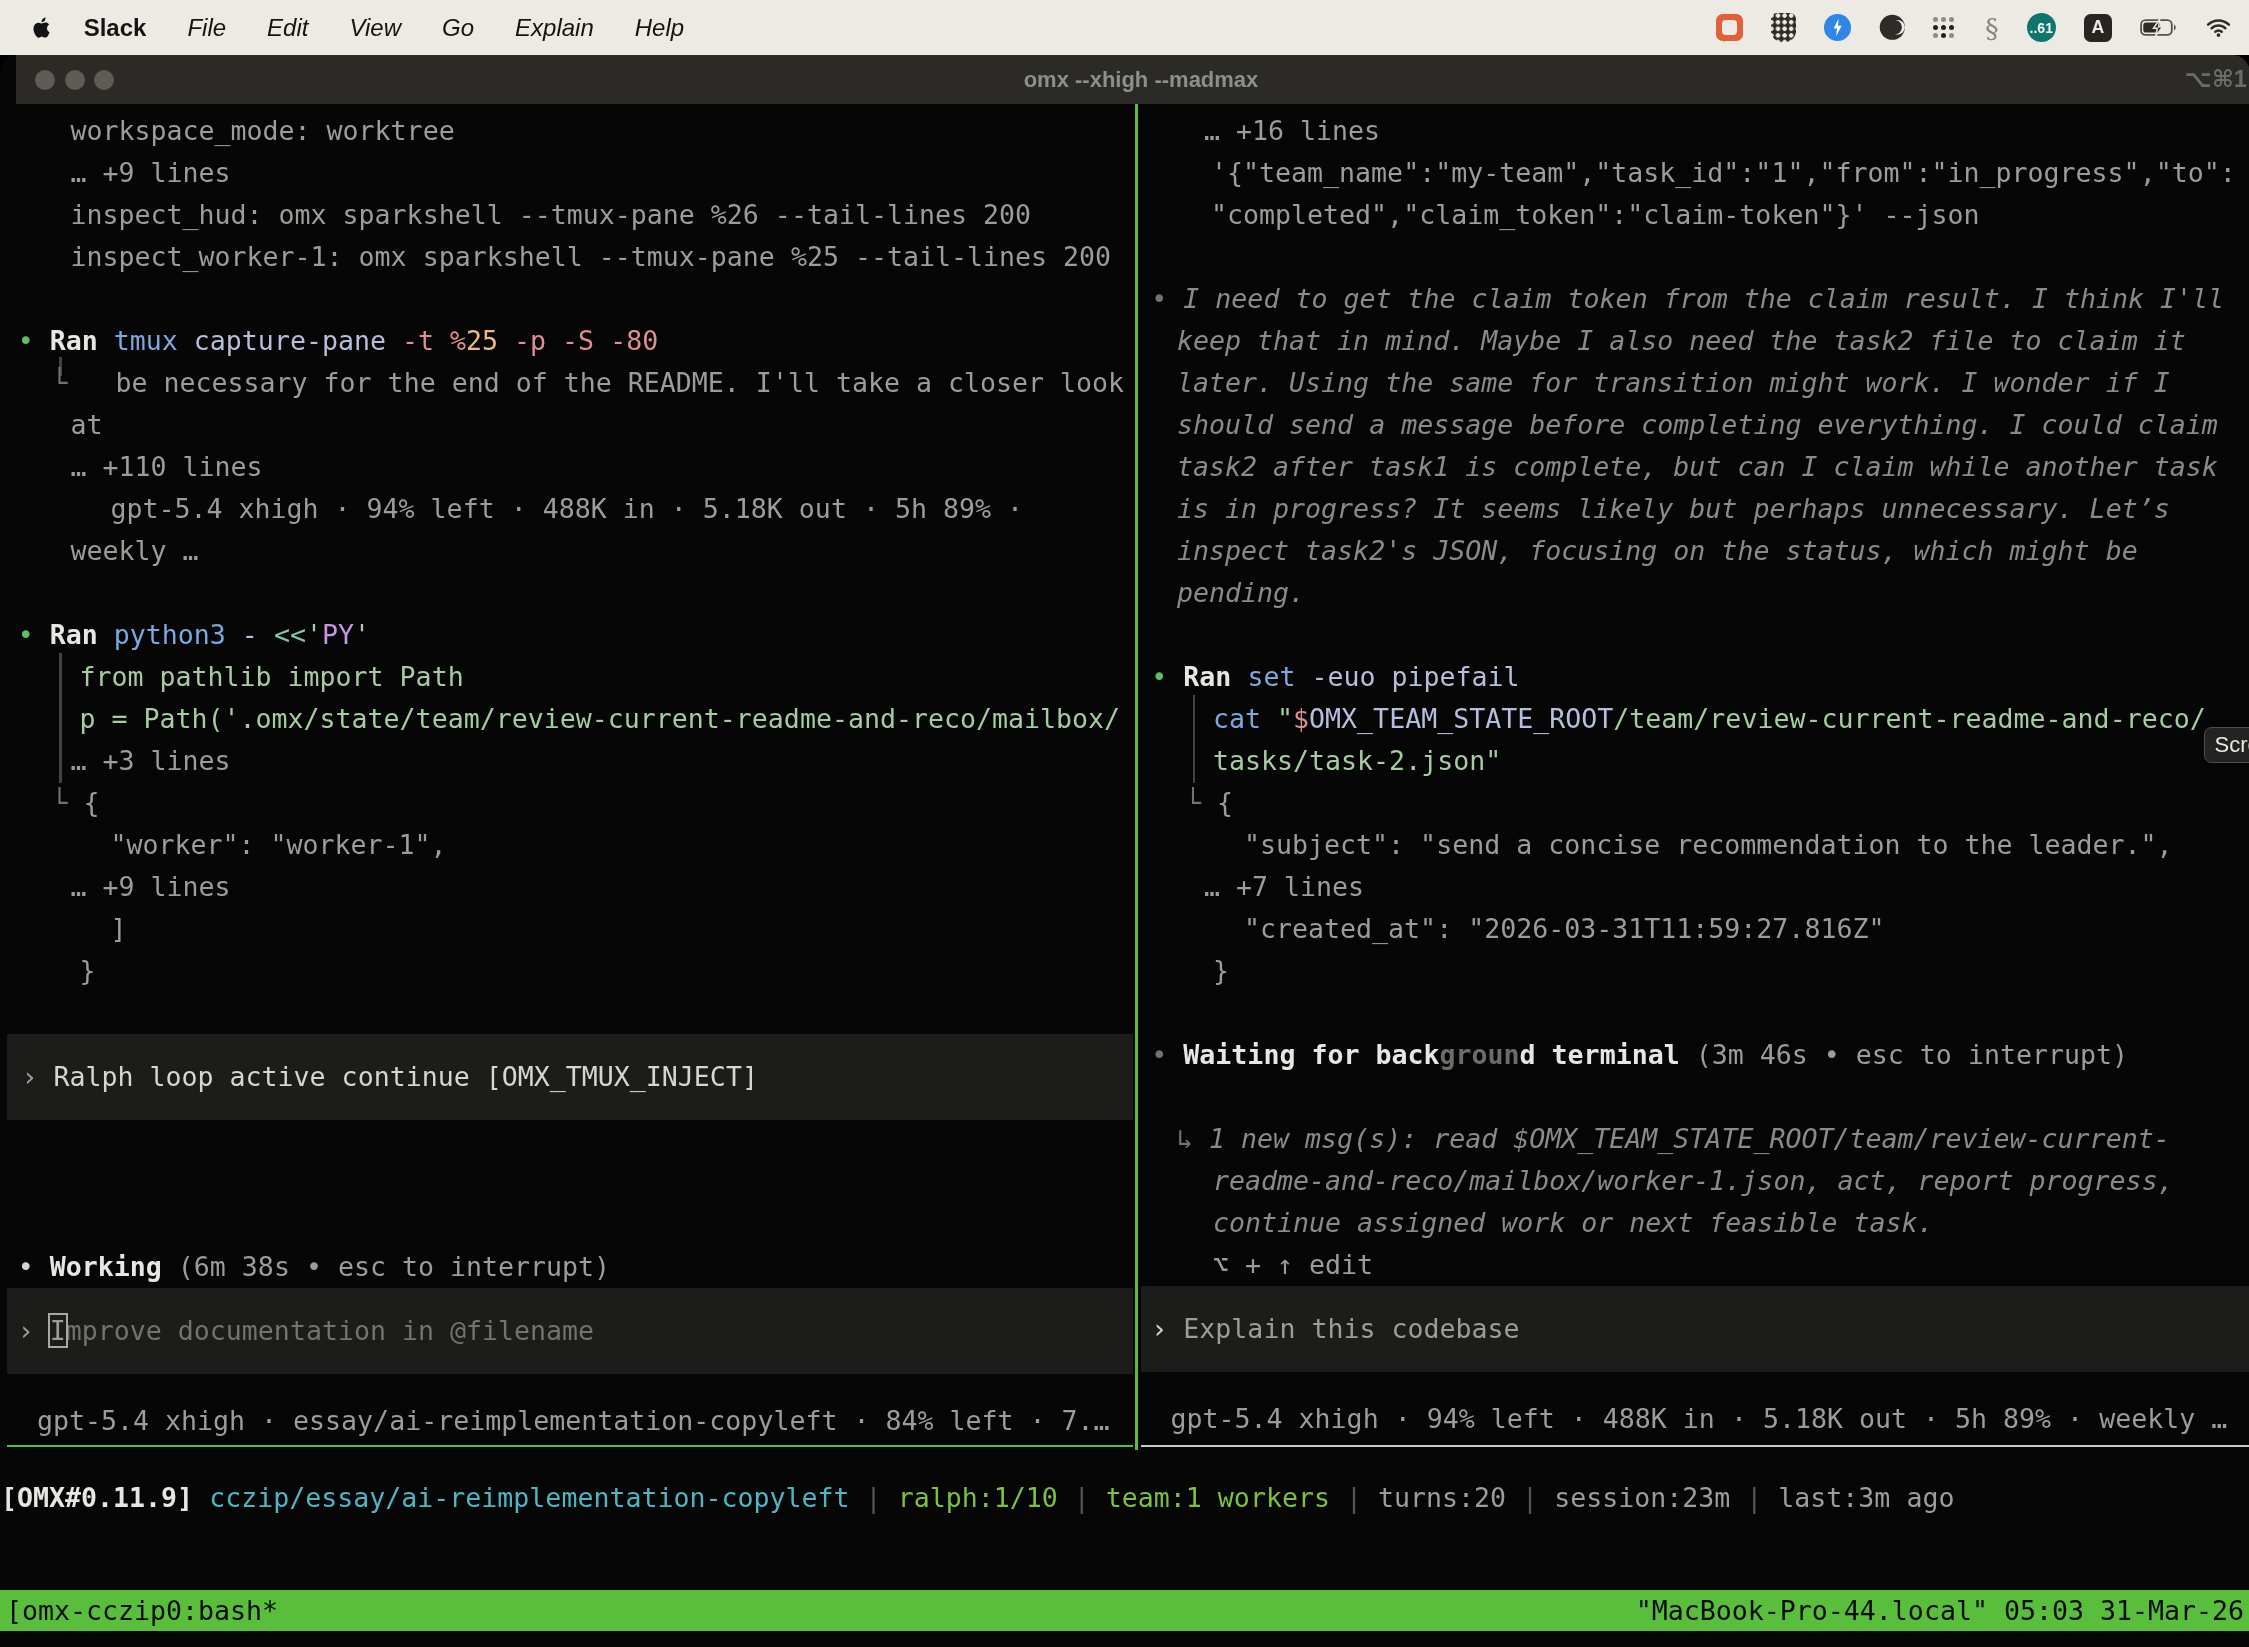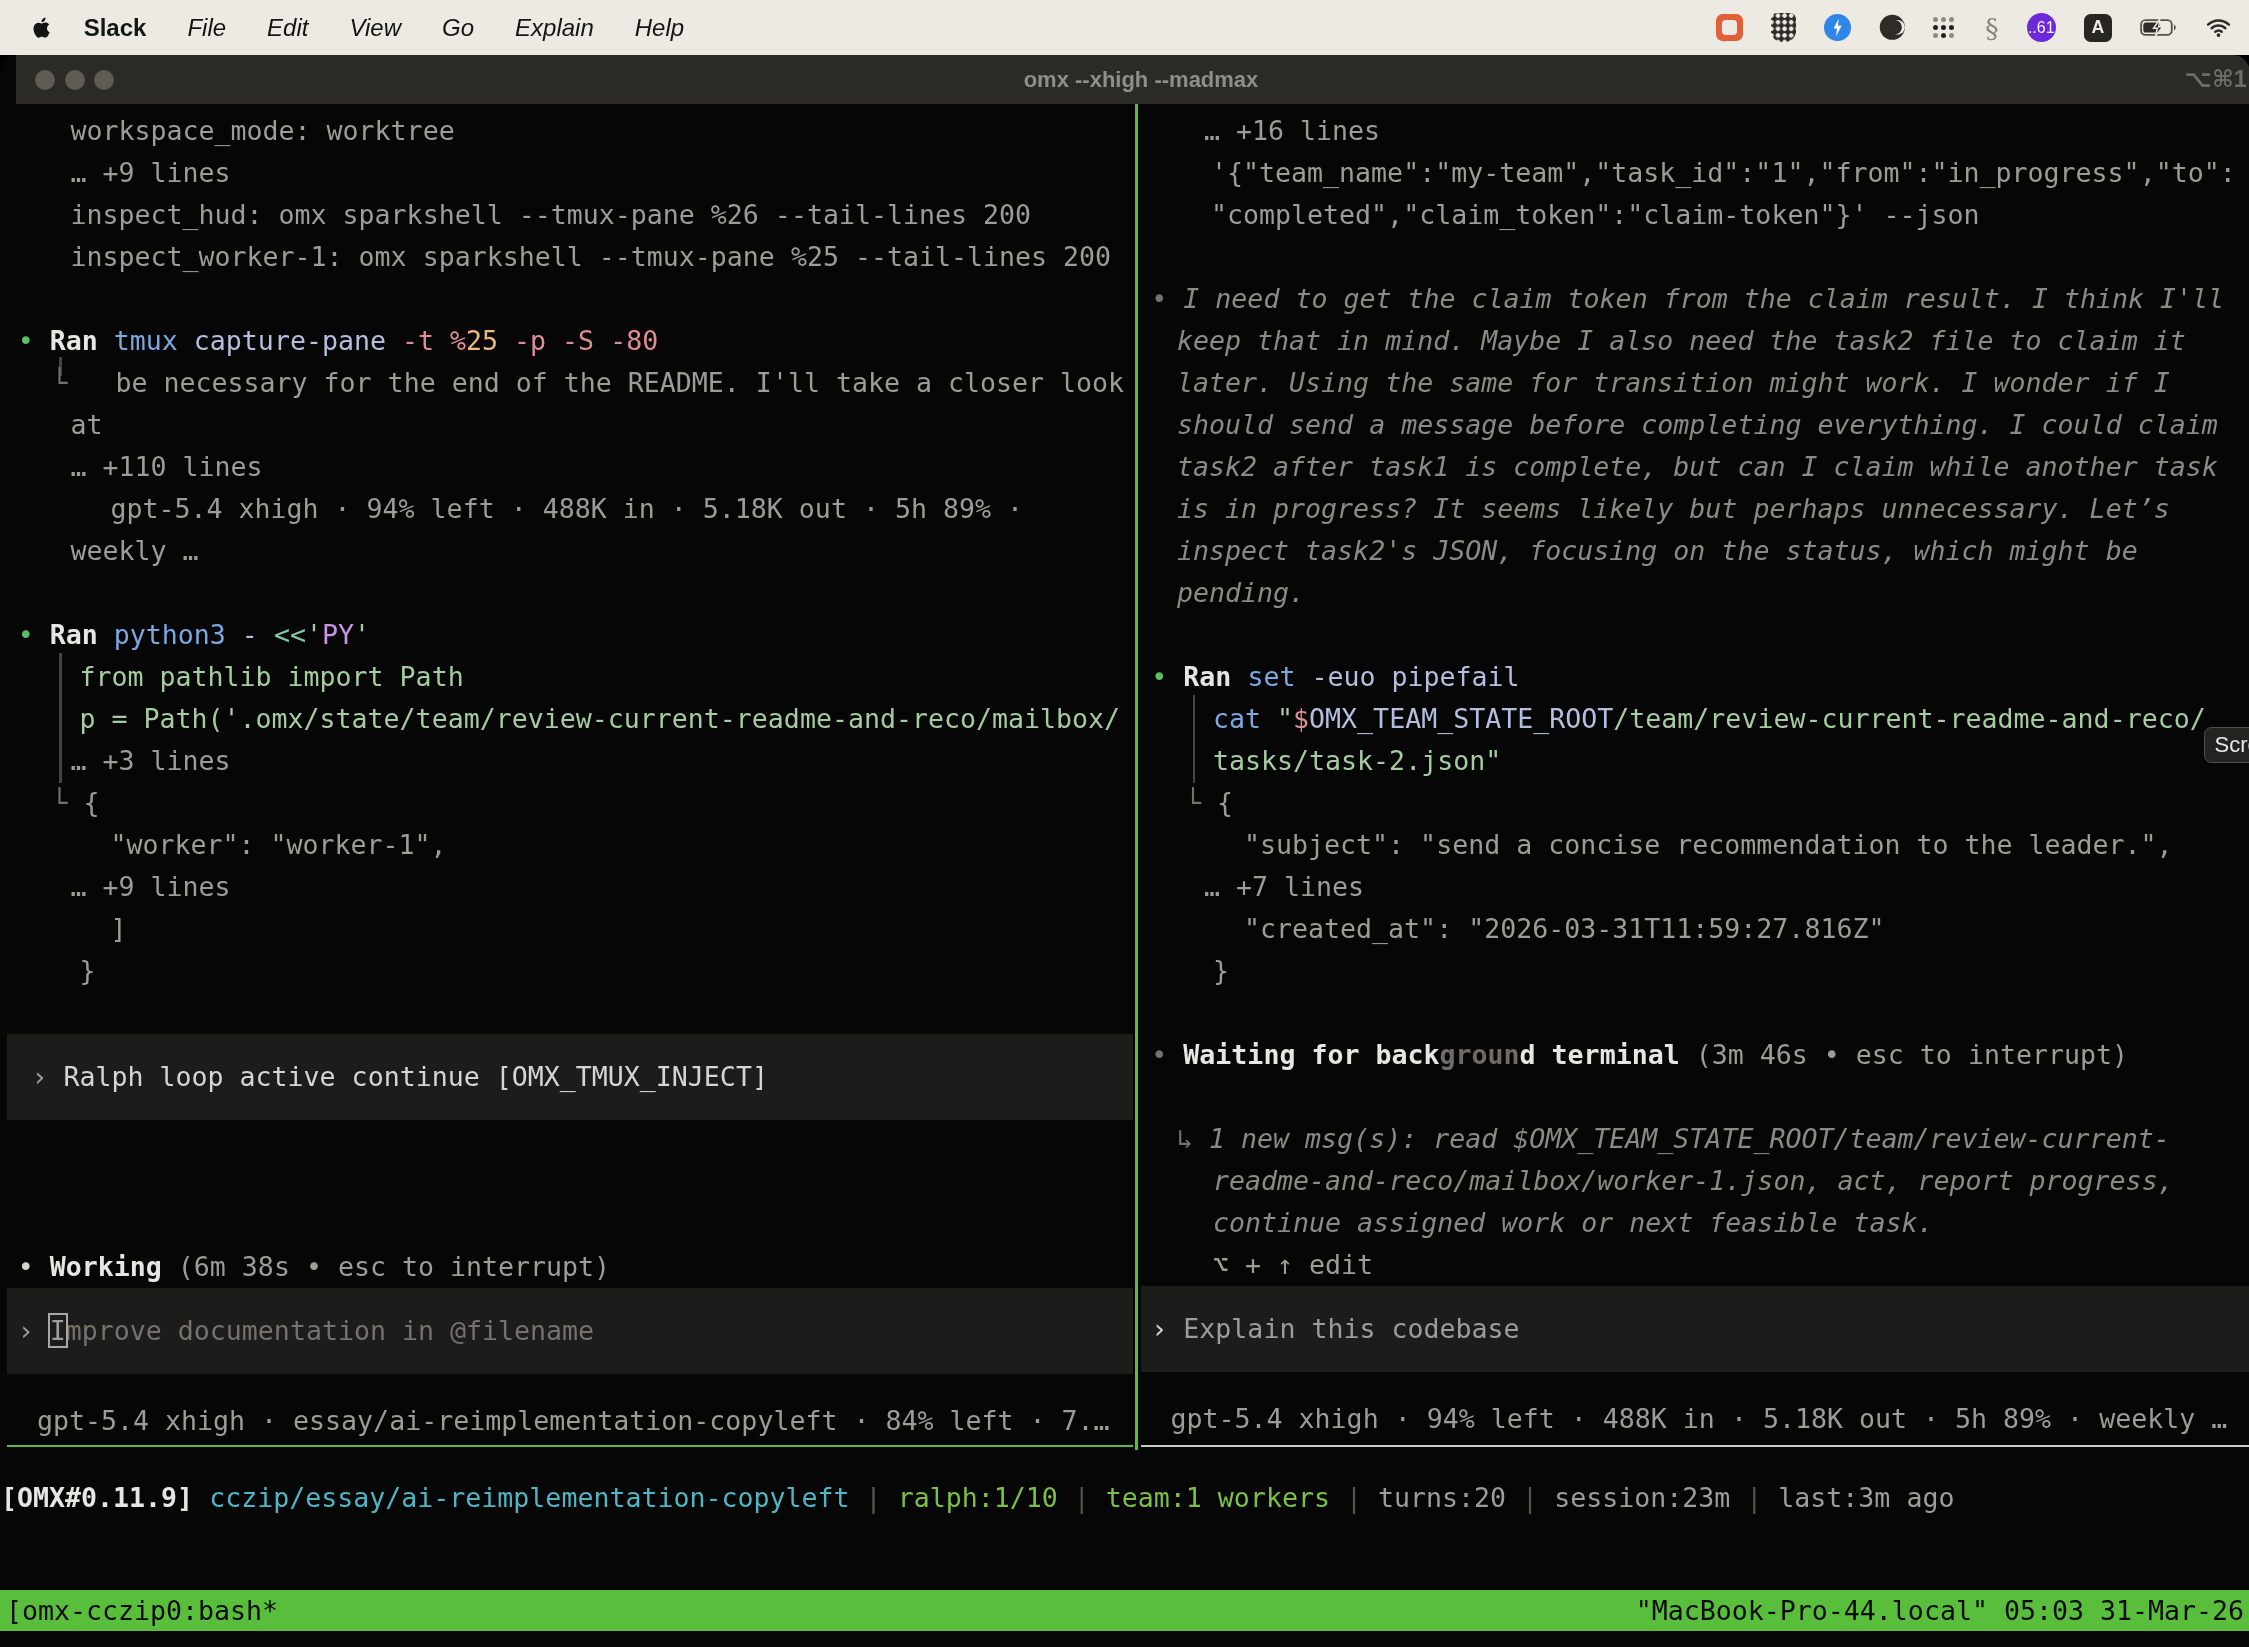--- a/index.html
+++ b/index.html
@@ -22,22 +22,22 @@
      background-color:#2E2C28;
      background-image:radial-gradient(#ECEAE3 1.9px, transparent 2.5px);
      background-size:6.6px 6.6px;background-position:3.7px 5.9px;}
   .ic-blue{width:26.6px;height:26.6px;border-radius:50%;background:#2F86E8;}
   .ic-blue i{position:absolute;left:9.6px;top:4.4px;width:8px;height:17.7px;background:#fff;
      clip-path:polygon(62% 0,0 56%,42% 56%,32% 100%,100% 40%,56% 40%);}
   .ic-dots{display:grid;grid-template-columns:repeat(3,8px);grid-auto-rows:8px;}
   .ic-dots i{width:5.2px;height:5.2px;border-radius:50%;}
   .ic-dots i.lt{background:#8E8C86;} .ic-dots i.dk{background:#242220;}
   .ic-sq{font-size:26.6px;color:#87857F;font-family:"DejaVu Serif",serif;}
-  .ic-usage{width:29.5px;height:29.5px;background:#6d28d9;border-radius:50%;color:#F4F4F0;
-     font-size:16px;font-weight:400;}
+  .ic-usage{width:29.5px;height:29.5px;background:#0f766e;border-radius:50%;color:#F4F4F0;
+     font-size:14px;font-weight:700;}
   .ic-input{width:28px;height:28px;background:#282622;border-radius:6.6px;color:#ECEAE3;
      font-size:17.7px;font-weight:700;}
 
   
   .window{position:absolute;left:0;top:55px;width:2250px;height:1593px;background:#060606;
           border-radius:17.7px 17.7px 0 0;overflow:hidden;}
   .titlebar{position:absolute;left:16px;top:0;width:100%;height:49px;background:#2B2A27;}
   .tlight{position:absolute;top:14.8px;width:20px;height:20px;border-radius:50%;background:#5E5C55;}
   .tl-close{left:19px;} .tl-min{left:49px;} .tl-zoom{left:78px;}
   .wtitle{position:absolute;left:50%;top:0;transform:translateX(-50%);line-height:49px;
@@ -171,21 +171,21 @@
         <div class="tl" style="padding-left: 10.3px;"><span class="gb">• </span><span class="wb">Ran </span><span class="bl">python3 </span><span class="lv">- </span><span class="tl-c">&lt;&lt;</span><span class="gr">'</span><span class="vi">PY</span><span class="gr">'</span></div>
         <div class="tl" style="padding-left: 72px;"><span class="gr">from pathlib import Path</span></div>
         <div class="tl" style="padding-left: 72px;"><span class="gr">p = Path('.omx/state/team/review-current-readme-and-reco/mailbox/</span></div>
         <div class="tl" style="padding-left: 63px;"><span class="g">… +3 lines</span></div>
         <div class="tl" style="padding-left: 44px;"><span class="d">└ </span><span class="g">{</span></div>
         <div class="tl" style="padding-left: 103px;"><span class="g">"worker": "worker-1",</span></div>
         <div class="tl" style="padding-left: 63px;"><span class="g">… +9 lines</span></div>
         <div class="tl" style="padding-left: 103px;"><span class="g">]</span></div>
         <div class="tl" style="padding-left: 72px;"><span class="g">}</span></div>
         <div class="tl">&nbsp;</div>
-        <div class="tl band" style="padding-left: 24px;"><span class="g">› </span><span class="w">Ralph loop active continue [OMX_TMUX_INJECT]</span></div>
+        <div class="tl band" style="padding-left: 14px;"><span class="g">› </span><span class="w">Ralph loop active continue [OMX_TMUX_INJECT]</span></div>
         <div class="tl">&nbsp;</div>
         <div class="tl">&nbsp;</div>
         <div class="tl">&nbsp;</div>
         <div class="tl" style="padding-left: 10.3px;"><span class="w">• </span><span class="wb">Working </span><span class="g">(6m 38s • esc to interrupt)</span></div>
         <div class="tl band" style="padding-left: 10.3px;"><span class="g">› </span><span class="cur">I</span><span class="d">mprove documentation in @filename</span></div>
         <div class="tl pane-status" style="padding-left: 29.5px;"><span class="g">gpt-5.4 xhigh · essay/ai-reimplementation-copyleft · 84% left · 7.…</span></div>
       </div>
 
     <div class="pane pane-right" id="pane-right">
       <div class="guide" style="left:52px;top:591px;height:88px;"></div>

